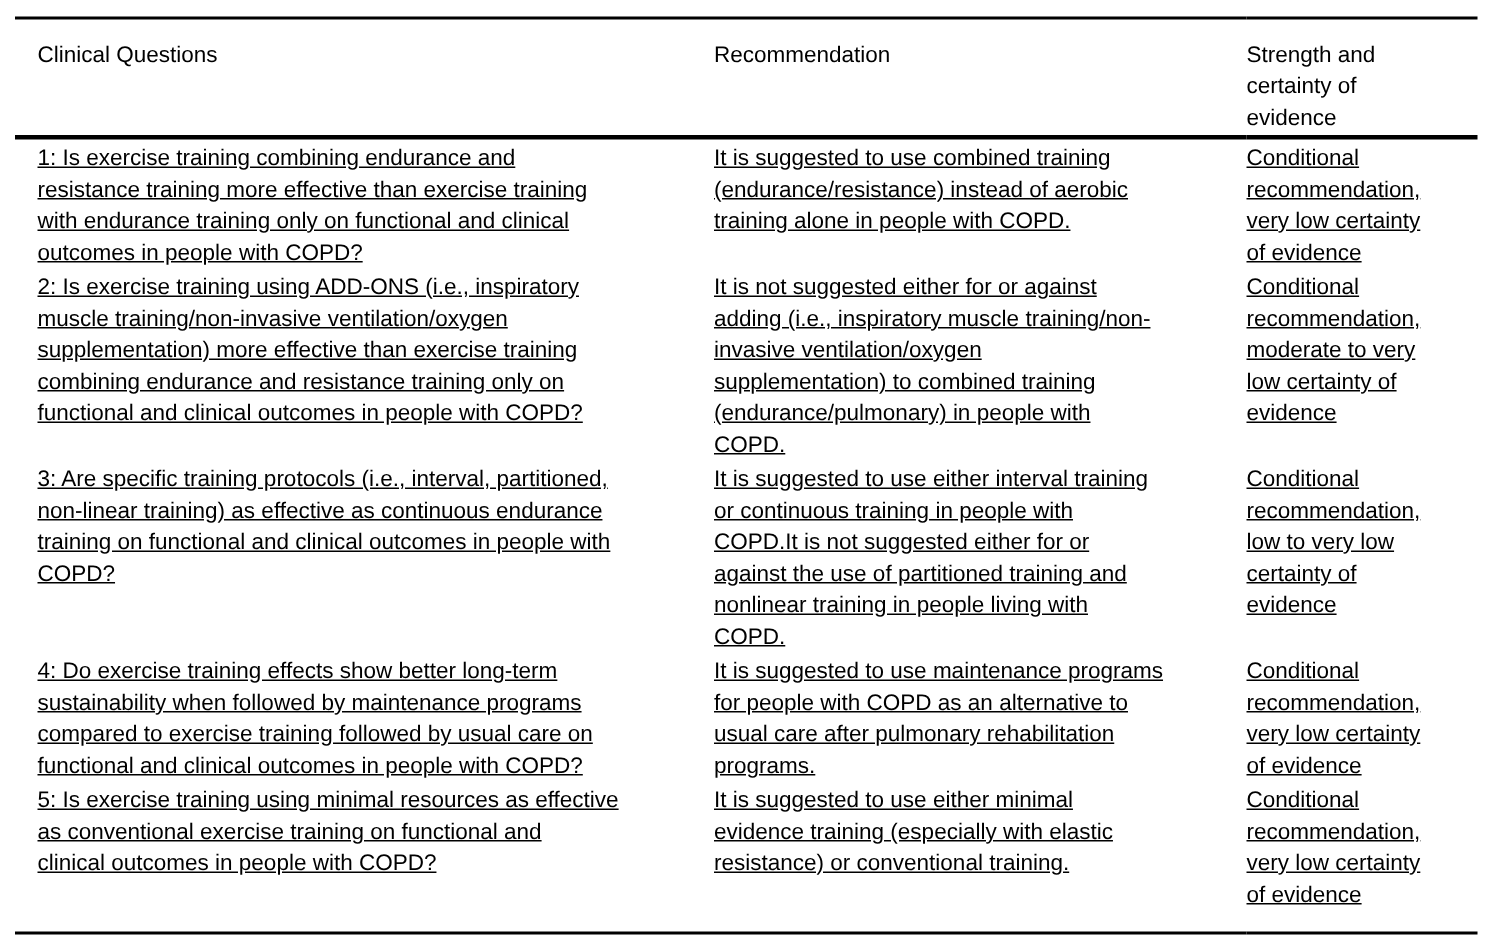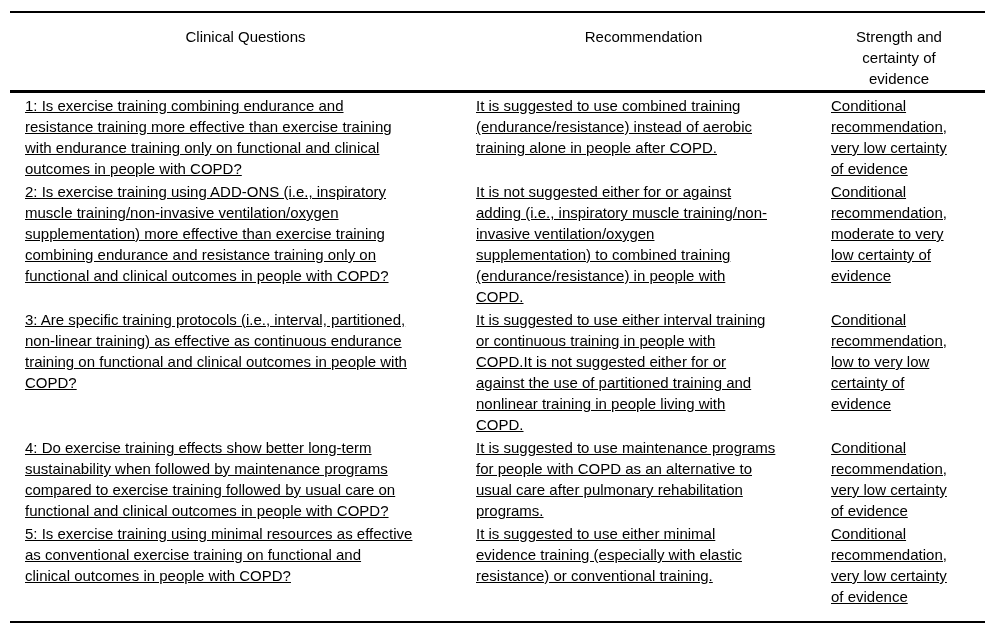--- a/index.html
+++ b/index.html
@@ -37,21 +37,20 @@
     font-weight: normal;
     font-size: 15px;
     line-height: 21px;
     color: #000000;
     white-space: pre-line;
     padding: 0;
   }
   th {
     padding-top: 13px;
     padding-bottom: 1px;
-    text-align: center;
   }
   td {
     padding-top: 2px;
     text-decoration: underline;
   }
   tbody tr:last-child td {
     padding-bottom: 14px;
   }
   .col-q { padding-left: 15px; padding-right: 10px; }
   .col-r { padding-right: 20px; }
@@ -77,37 +76,37 @@
       </tr>
     </thead>
     <tbody>
       <tr>
         <td class="col-q">1: Is exercise training combining endurance and
 resistance training more effective than exercise training
 with endurance training only on functional and clinical
 outcomes in people with COPD?</td>
         <td class="col-r">It is suggested to use combined training
 (endurance/resistance) instead of aerobic
-training alone in people after COPD.</td>
+training alone in people with COPD.</td>
         <td class="col-s">Conditional
 recommendation,
 very low certainty
 of evidence</td>
       </tr>
       <tr>
         <td class="col-q">2: Is exercise training using ADD-ONS (i.e., inspiratory
 muscle training/non-invasive ventilation/oxygen
 supplementation) more effective than exercise training
 combining endurance and resistance training only on
 functional and clinical outcomes in people with COPD?</td>
         <td class="col-r">It is not suggested either for or against
 adding (i.e., inspiratory muscle training/non-
 invasive ventilation/oxygen
 supplementation) to combined training
-(endurance/resistance) in people with
+(endurance/pulmonary) in people with
 COPD.</td>
         <td class="col-s">Conditional
 recommendation,
 moderate to very
 low certainty of
 evidence</td>
       </tr>
       <tr>
         <td class="col-q">3: Are specific training protocols (i.e., interval, partitioned,
 non-linear training) as effective as continuous endurance

